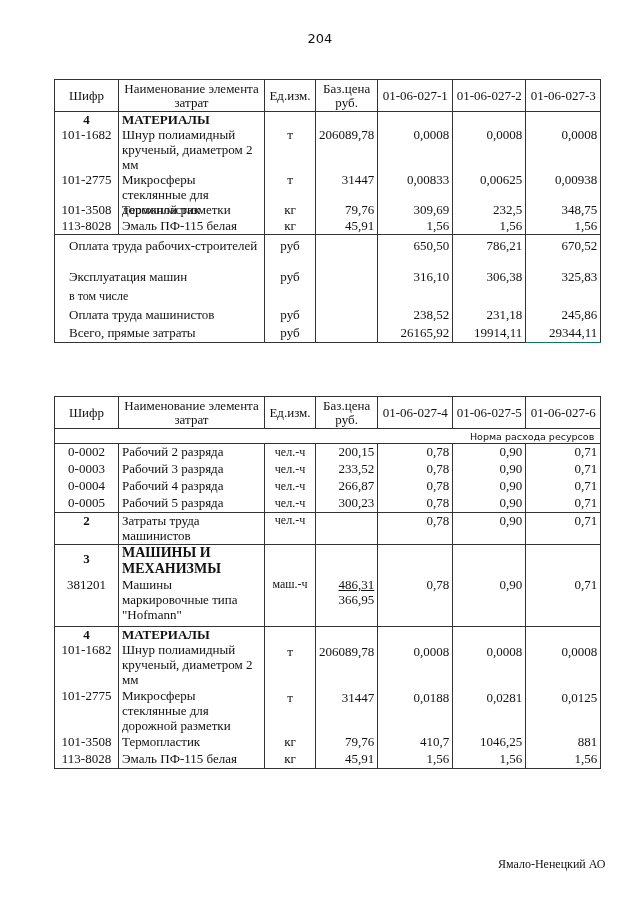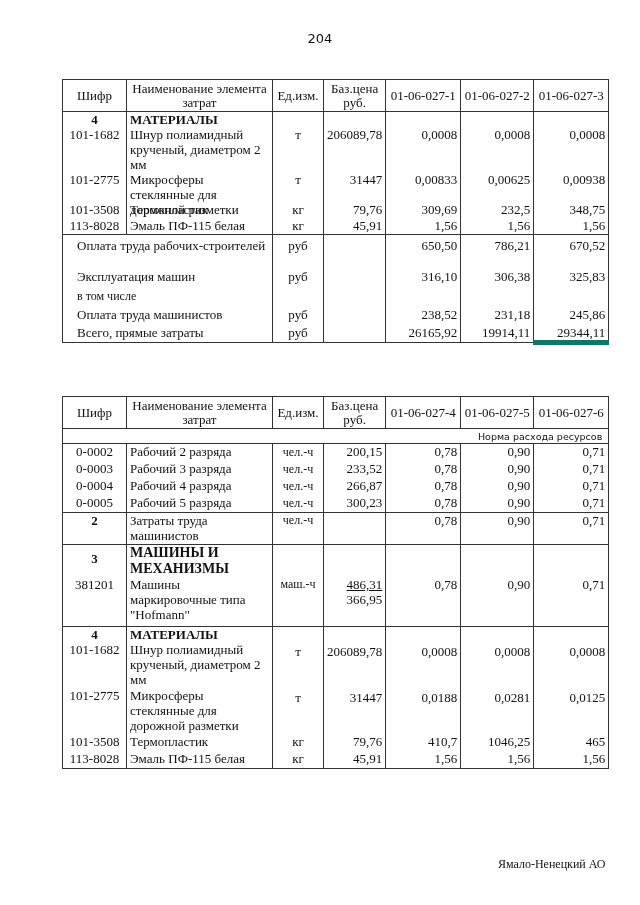--- a/index.html
+++ b/index.html
@@ -1,21 +1,21 @@
 <!DOCTYPE html>
 <html><head>
 <meta charset="utf-8">
 <style>
   html, body { margin: 0; padding: 0; background: #ffffff; }
   body { width: 640px; height: 905px; position: relative; overflow: hidden;
          font-family: "Liberation Serif", serif; color: #111; }
   .page-num { position: absolute; top: 31px; left: 0; width: 640px; text-align: center;
               font-family: "DejaVu Sans", sans-serif; font-size: 13px; }
   .footer { position: absolute; top: 857px; left: 498px; font-size: 12px; }
-  table { position: absolute; left: 62px; border-collapse: collapse; table-layout: fixed;
+  table { position: absolute; left: 54px; border-collapse: collapse; table-layout: fixed;
           font-size: 13px; line-height: 15px; }
   #t1 { top: 79px; }
   #t2 { top: 396px; }
   td, th { border: 1px solid #333; padding: 0 3px; vertical-align: top; font-weight: normal; }
   th { text-align: center; vertical-align: middle; line-height: 14px; padding: 1px 2px; }
   .c { text-align: center; }
   .r { text-align: right; }
   .b { font-weight: bold; }
   .section-note { font-family: "DejaVu Sans", sans-serif; font-size: 9.5px; text-align: right;
                   padding: 1px 6px 0 0; height: 13px; line-height: 13px; }
@@ -132,21 +132,21 @@
     <td class="r">238,52</td>
     <td class="r">231,18</td>
     <td class="r">245,86</td>
   </tr>
   <tr class="sum b" style="height:18px">
     <td colspan="2" class="name" style="border-bottom:1px solid #333">Всего, прямые затраты</td>
     <td class="unit" style="border-bottom:1px solid #333">руб</td>
     <td style="border-bottom:1px solid #333"></td>
     <td class="r" style="border-bottom:1px solid #333">26165,92</td>
     <td class="r" style="border-bottom:1px solid #333">19914,11</td>
-    <td class="r" style="border-bottom:5px solid #0f766e">29344,11</td>
+    <td class="r" style="border-bottom:1px solid #0f766e">29344,11</td>
   </tr>
 </tbody>
   </table>
 
 <table id="t2">
   <colgroup>
     <col style="width:64px">
       <col style="width:146px">
       <col style="width:51px">
       <col style="width:62px">
@@ -295,20 +295,20 @@
       <div style="height:15px"></div>
       <div style="height:46px;padding-top:2px;box-sizing:border-box">0,0008</div>
       <div style="height:46px;padding-top:2px;box-sizing:border-box">0,0281</div>
       <div style="height:17px">1046,25</div>
       <div style="height:17px">1,56</div>
     </td>
     <td class="r">
       <div style="height:15px"></div>
       <div style="height:46px;padding-top:2px;box-sizing:border-box">0,0008</div>
       <div style="height:46px;padding-top:2px;box-sizing:border-box">0,0125</div>
-      <div style="height:17px">465</div>
+      <div style="height:17px">881</div>
       <div style="height:17px">1,56</div>
     </td>
   </tr>
 </tbody>
   </table>
 
 <div class="footer">Ямало-Ненецкий АО</div>
 
 </body></html>

